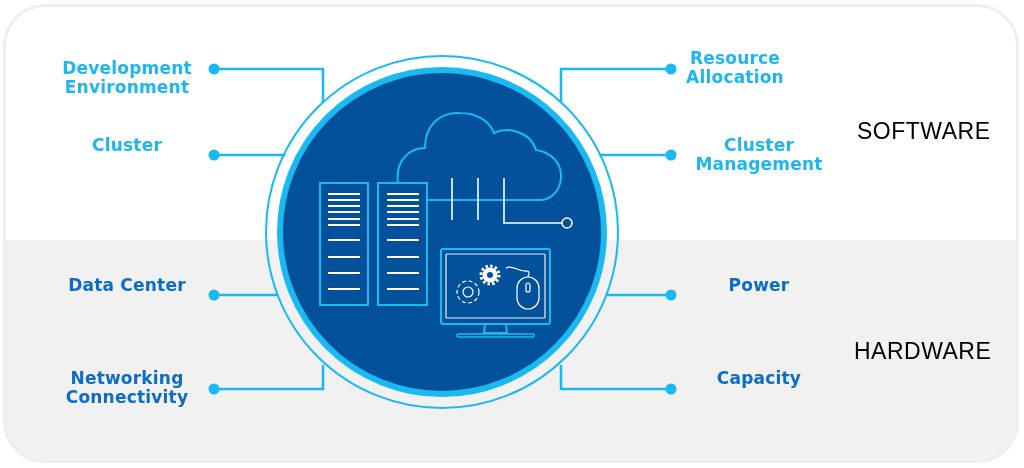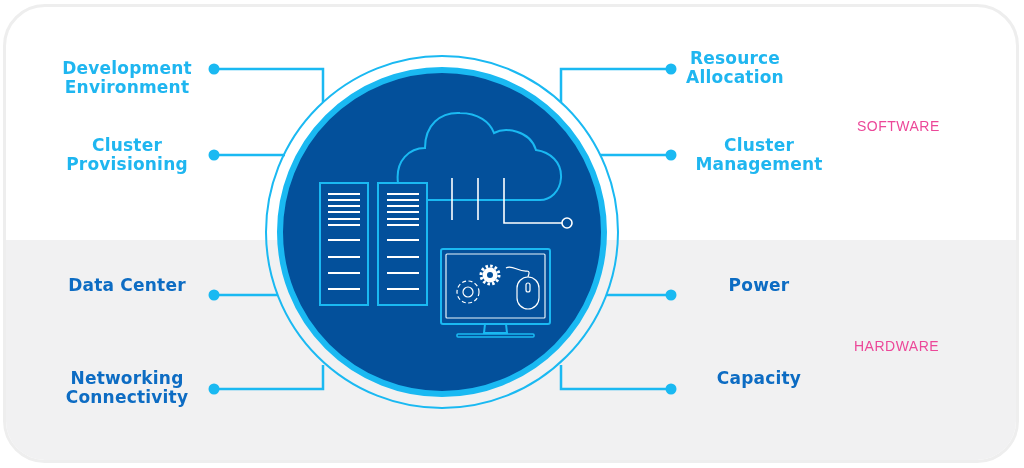--- a/index.html
+++ b/index.html
@@ -3,21 +3,21 @@
 <meta charset="utf-8">
 <style>
   html, body { margin: 0; padding: 0; background: #ffffff; }
   body { width: 1024px; height: 468px; position: relative; overflow: hidden; font-family: "DejaVu Sans", sans-serif; }
   .frame { position: absolute; left: 3px; top: 4px; width: 1016px; height: 459px; border-radius: 42px; overflow: hidden; border: 3px solid #eeeeee; box-sizing: border-box; background: #ffffff; }
   .band-hw { position: absolute; left: 0; right: 0; top: 233px; bottom: 0; background: #f1f1f2; }
   svg.diagram { position: absolute; left: 0; top: 0; }
   .label { position: absolute; font-weight: bold; font-size: 17px; line-height: 19px; text-align: center; letter-spacing: 0.2px; }
   .sw { color: #1fb6f0; }
   .hw { color: #0d6cc3; }
-  .section { position: absolute; font-size: 14px; color: #ec4899; letter-spacing: 0.5px; font-family: "Liberation Sans", sans-serif; text-align: right; }
+  .section { position: absolute; font-size: 23px; color: #000000; letter-spacing: 0.5px; font-family: "Liberation Sans", sans-serif; text-align: right; }
 </style>
 </head>
 <body>
 
 <div class="frame">
   <div class="band-hw"></div>
 </div>
 
 <svg class="diagram" width="1024" height="468" viewBox="0 0 1024 468">
 
@@ -106,21 +106,20 @@
     <rect x="526" y="283" width="4" height="9" rx="2"></rect>
   </g>
 </svg>
 
 <div class="label sw" style="left:52px; top:47px; width:150px;margin-top:12px;">
   <div>Development</div>
   <div>Environment</div>
 </div>
 <div class="label sw" style="left:52px; top:136px; width:150px;">
   <div>Cluster</div>
-  <div>Provisioning</div>
 </div>
 <div class="label hw" style="left:52px; top:276px; width:150px;">
   <div>Data Center</div>
 </div>
 <div class="label hw" style="left:52px; top:369px; width:150px;">
   <div>Networking</div>
   <div>Connectivity</div>
 </div>
 
 <div class="label sw" style="left:660px; top:49px; width:150px;">

